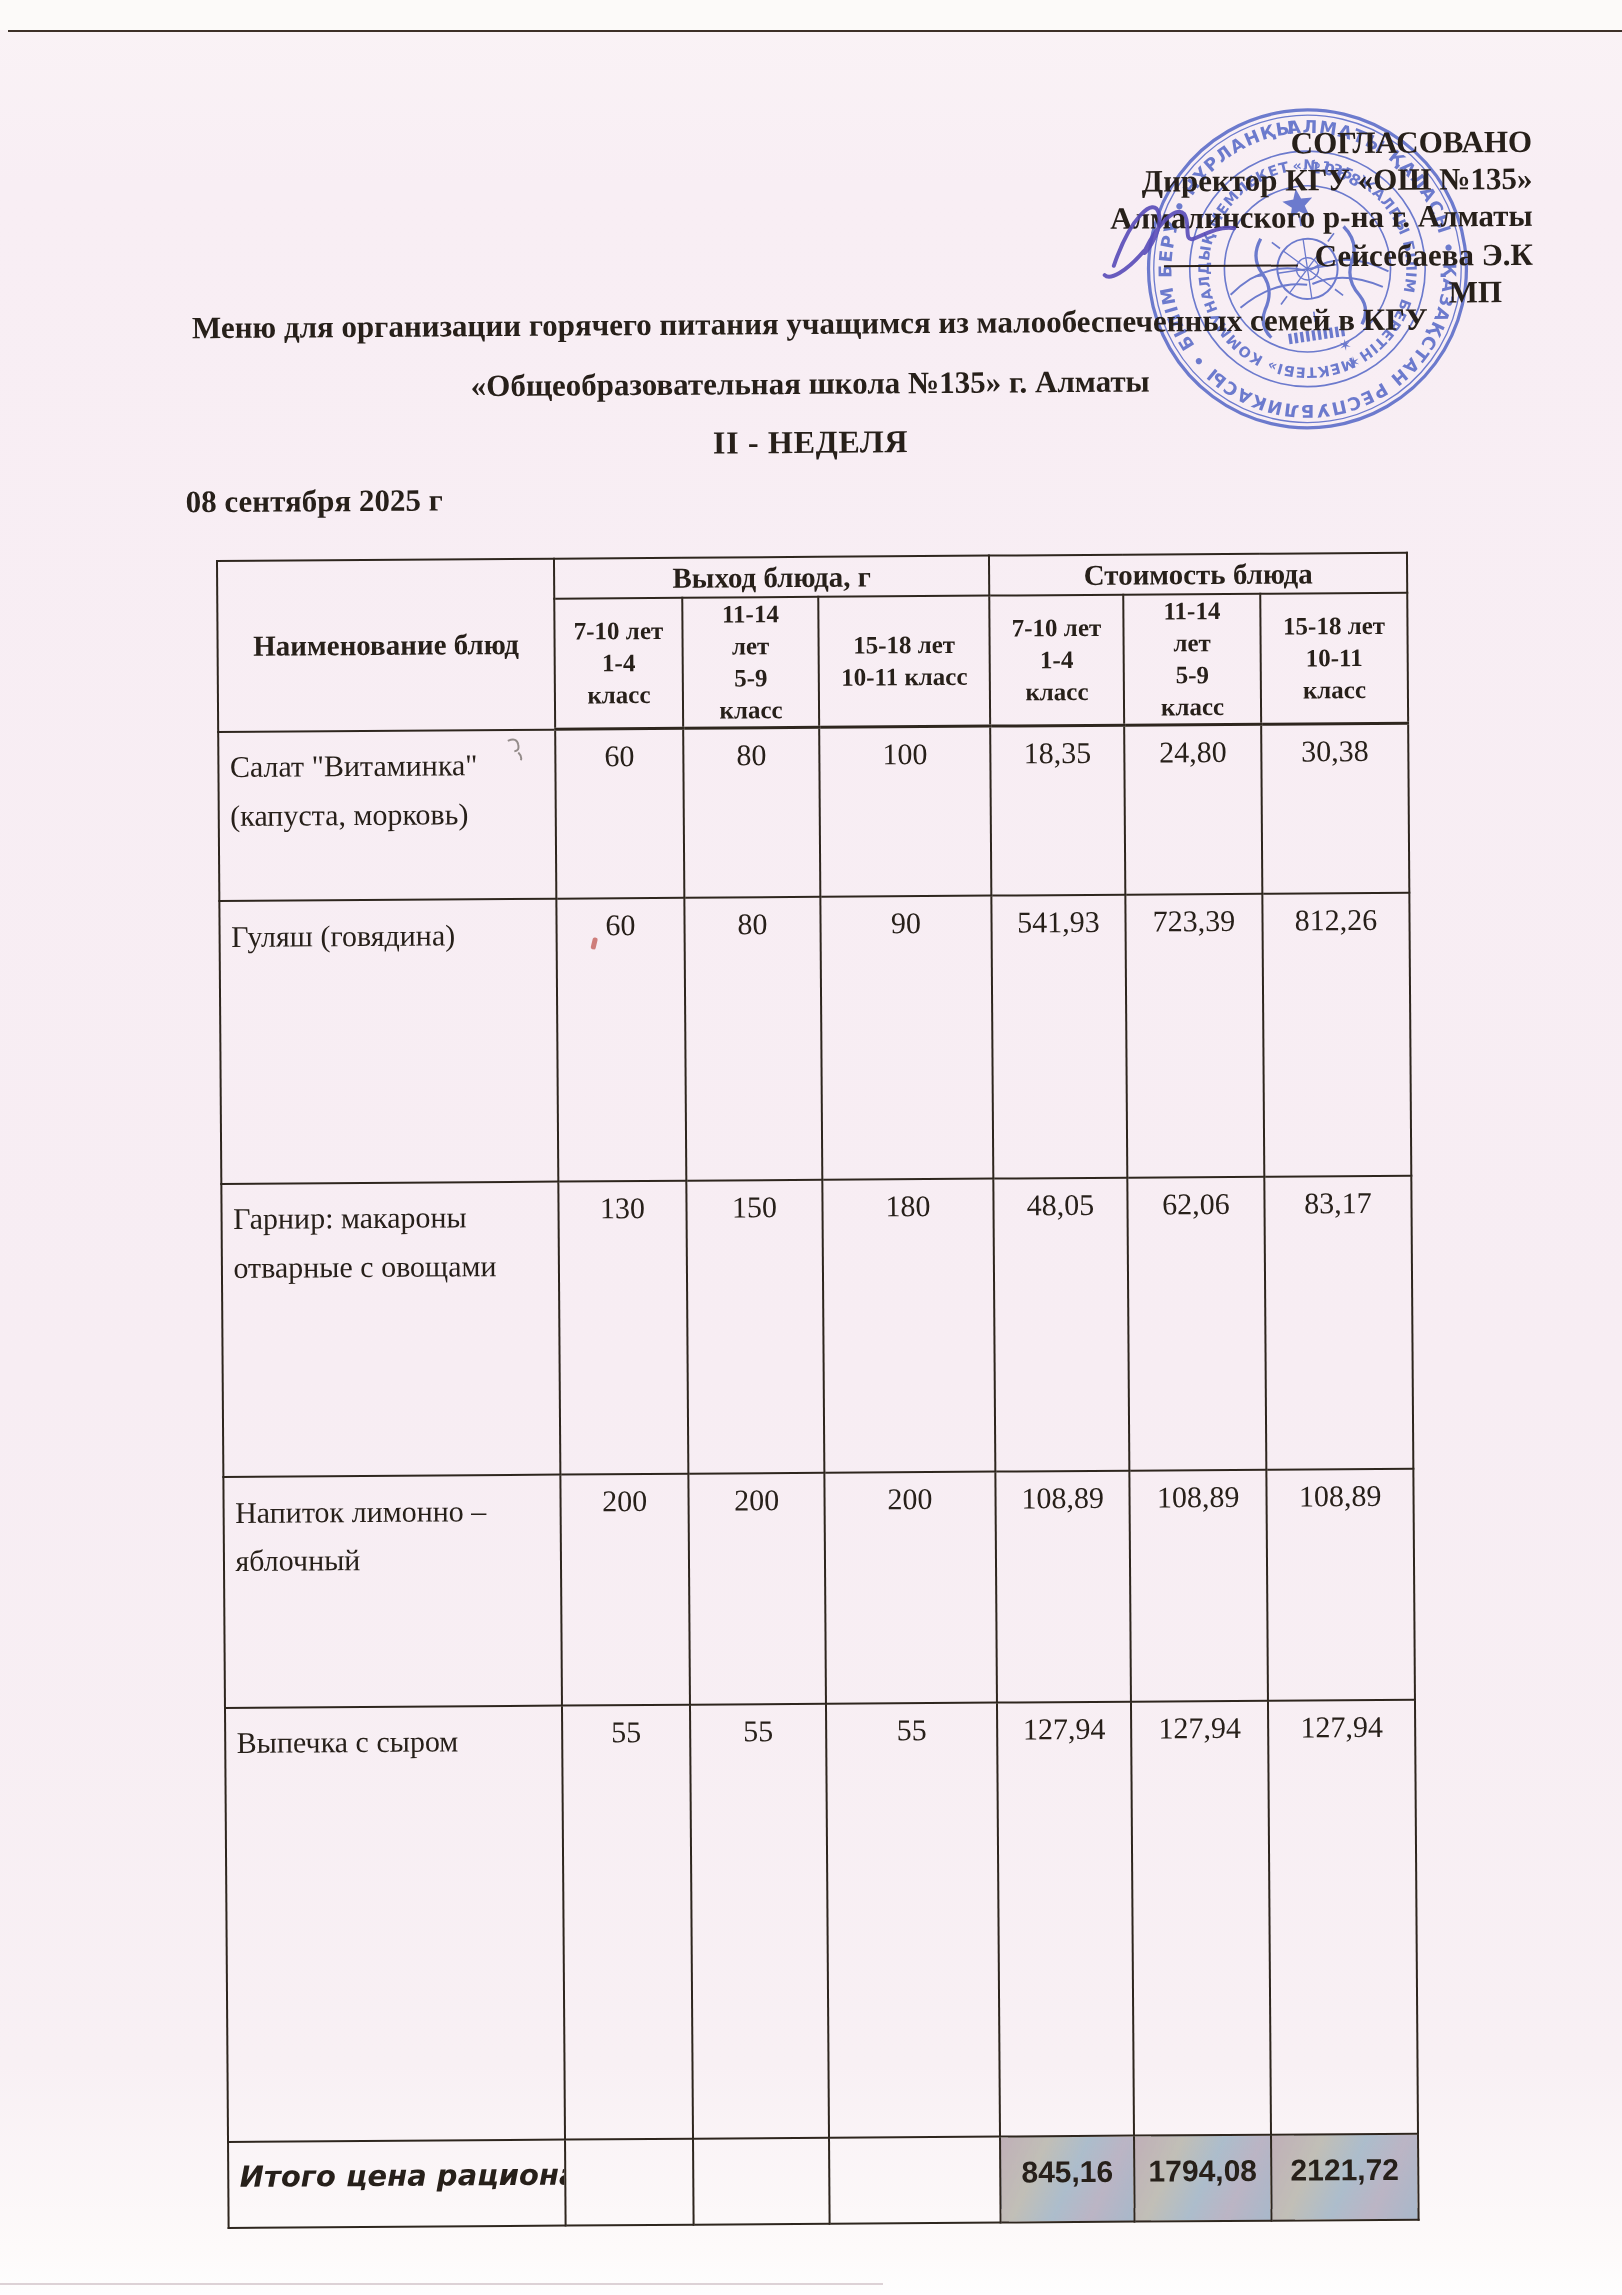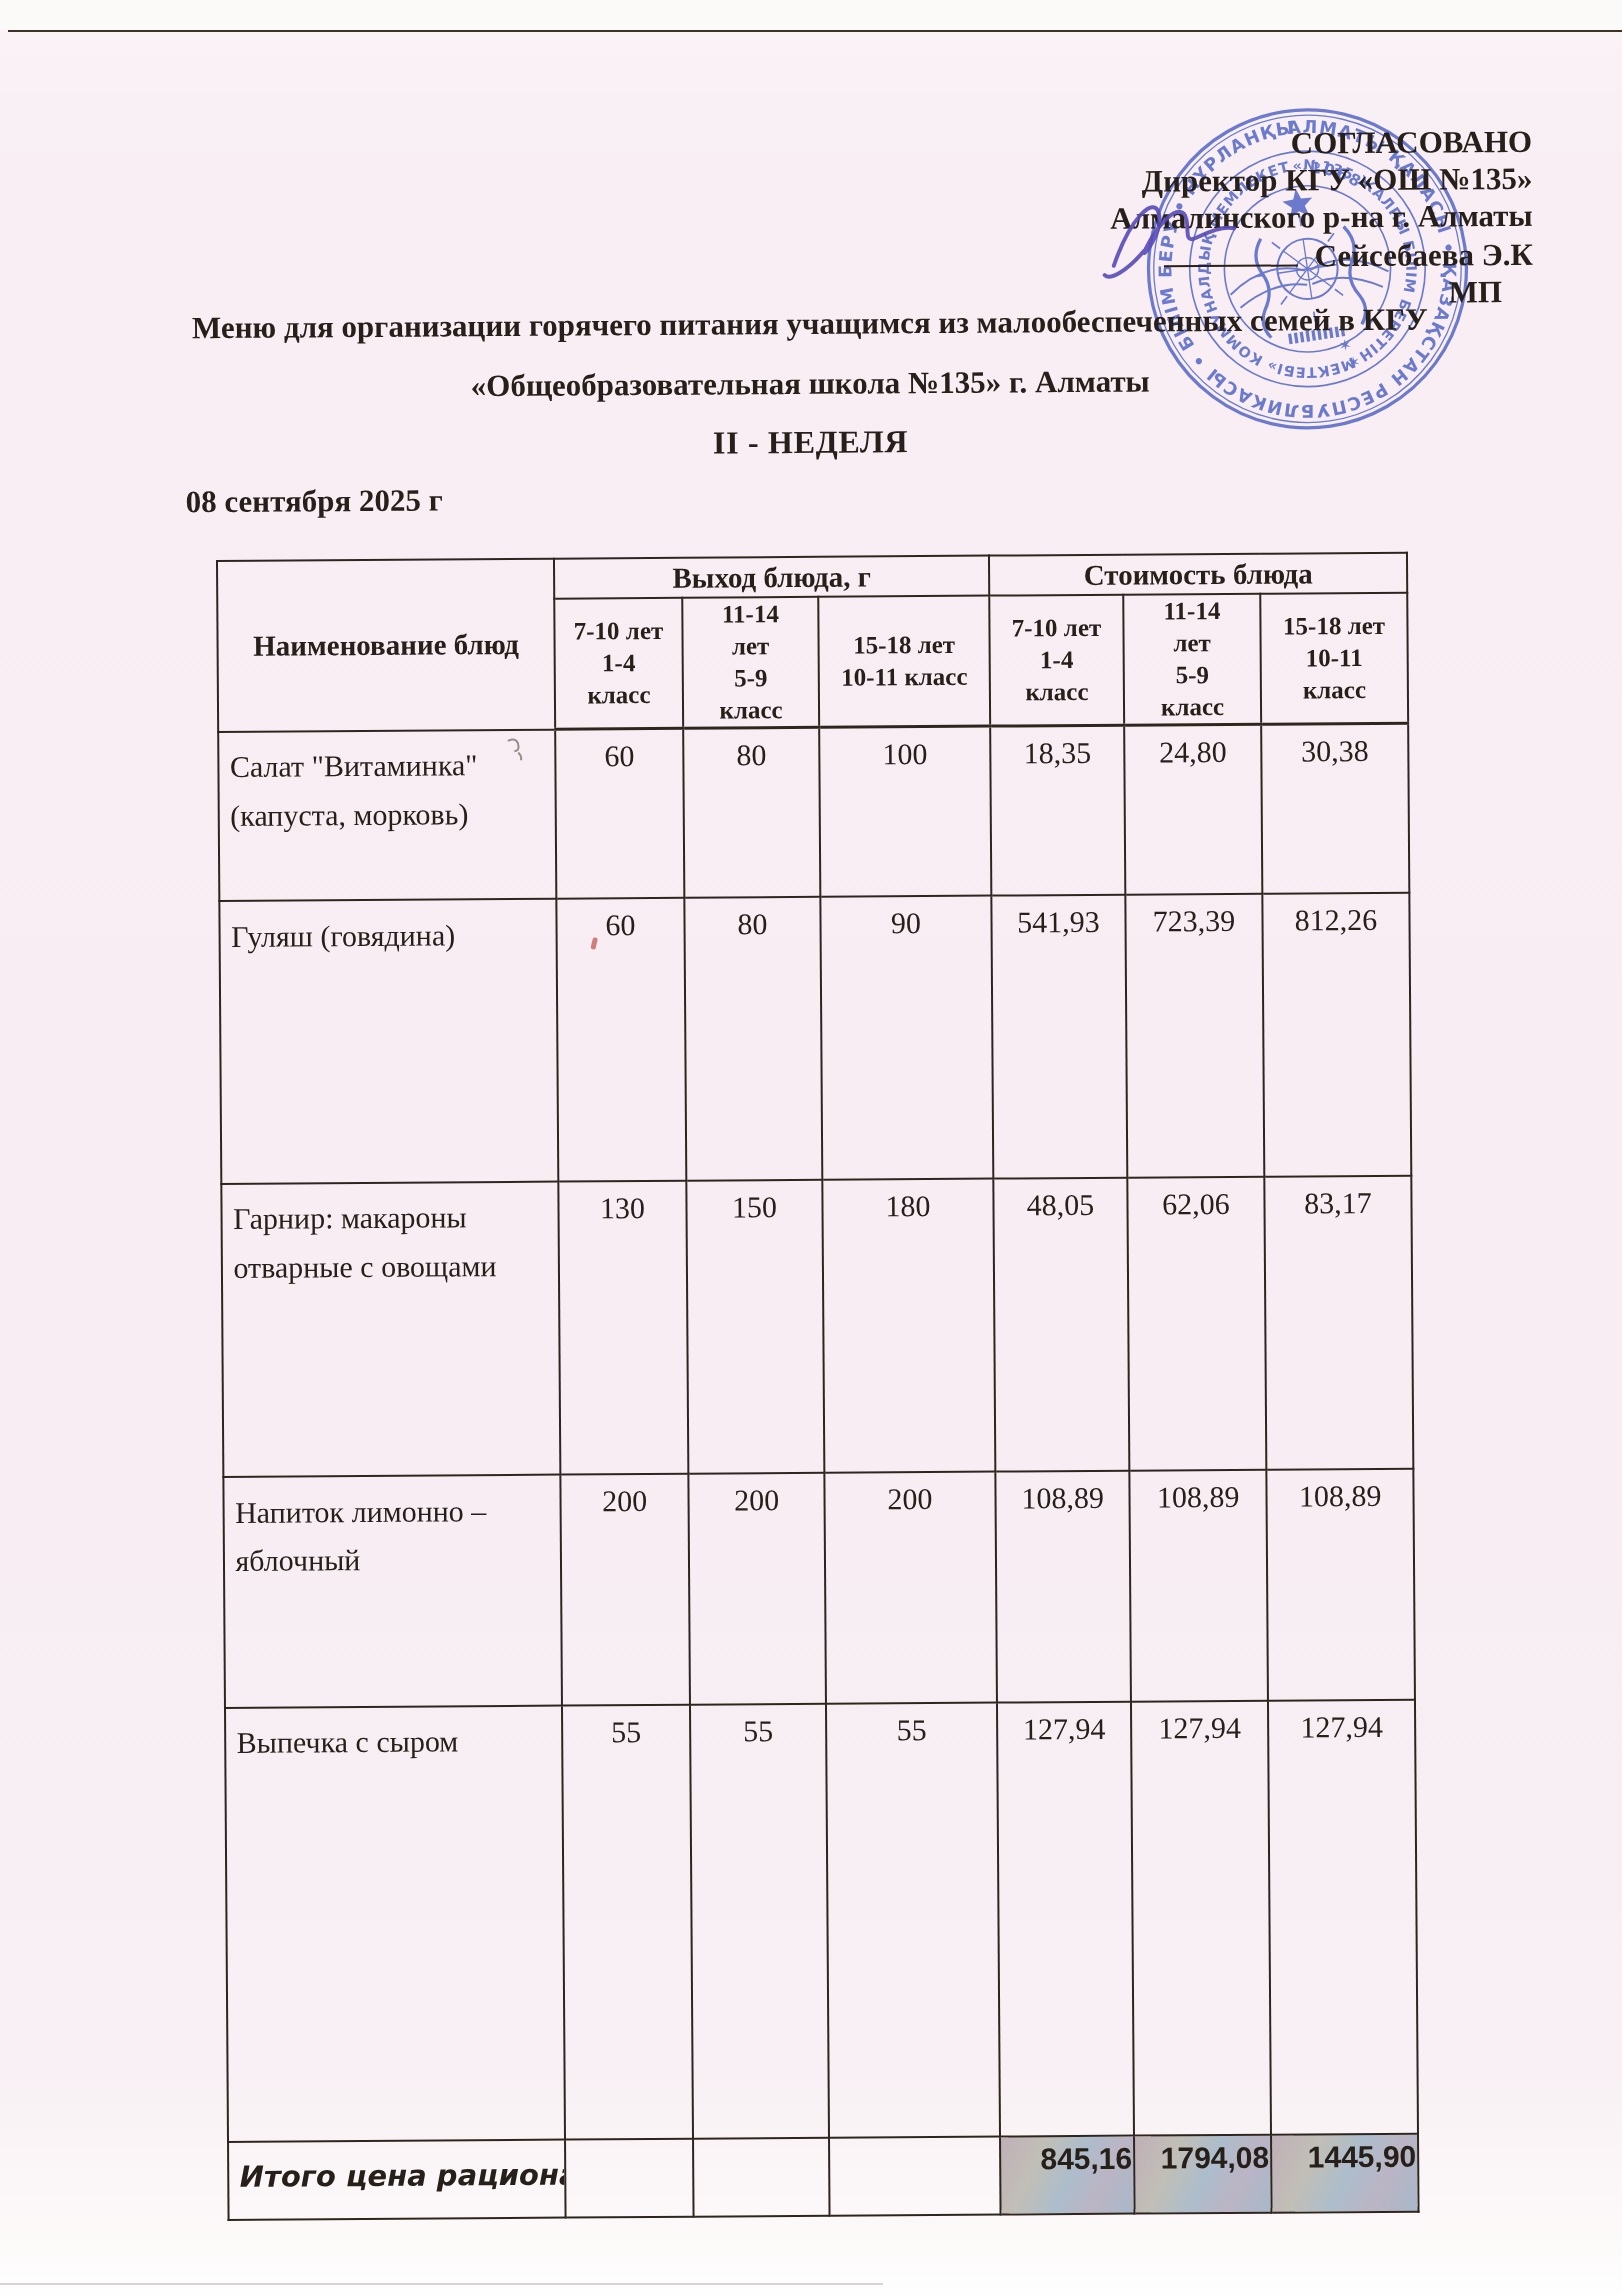--- a/index.html
+++ b/index.html
@@ -58,21 +58,21 @@
   td.val{text-align:center;padding-top:9.2px;}
   tr.r1 td{height:157px;} tr.r2 td{height:270px;} tr.r3 td{height:281px;}
   tr.r4 td{height:218px;} tr.r5 td{height:422px;}
   tr.total td{height:65px;}
   tr.total td.name{
     font-family:"DejaVu Sans",sans-serif;font-style:italic;font-weight:bold;
     font-size:29px;padding-top:10.5px;white-space:nowrap;
   }
   tr.total td.hl{
     font-family:"Liberation Sans","DejaVu Sans",sans-serif;font-weight:bold;font-size:30px;
-    text-align:right;padding-top:5px;
+    text-align:center;padding-top:18px;
     background:
       linear-gradient(115deg,rgba(226,121,133,.20) 0%,rgba(238,198,122,.18) 28%,rgba(139,188,228,.24) 52%,rgba(205,142,198,.18) 74%,rgba(120,168,221,.24) 100%),
       #b7bdc4;
   }
   
   .speck-red{position:absolute;left:589px;top:940px;width:4.6px;height:12.4px;background:#b8423a;
     opacity:.65;border-radius:2px;transform:rotate(14deg);}
   .speck-gray{position:absolute;left:500px;top:739px;width:30px;height:26px;overflow:visible;}
 </style>
 </head>
@@ -233,21 +233,21 @@
         <td class="val">127,94</td>
         <td class="val">127,94</td>
       </tr>
       <tr class="total">
         <td class="name">Итого цена рациона</td>
         <td></td>
         <td></td>
         <td></td>
         <td class="hl">845,16</td>
         <td class="hl">1794,08</td>
-        <td class="hl">1445,90</td>
+        <td class="hl">2121,72</td>
       </tr>
     </tbody>
   </table>
 
   <div class="speck-red"></div>
   <svg class="speck-gray" viewBox="0 0 46 40">
     <path d="M10,6 q14,-6 16,6 q2,10 -6,10 M26,24 q6,6 4,12" stroke="#6a625c" stroke-width="3" fill="none" opacity=".7"></path>
   </svg>
 
 </div>

